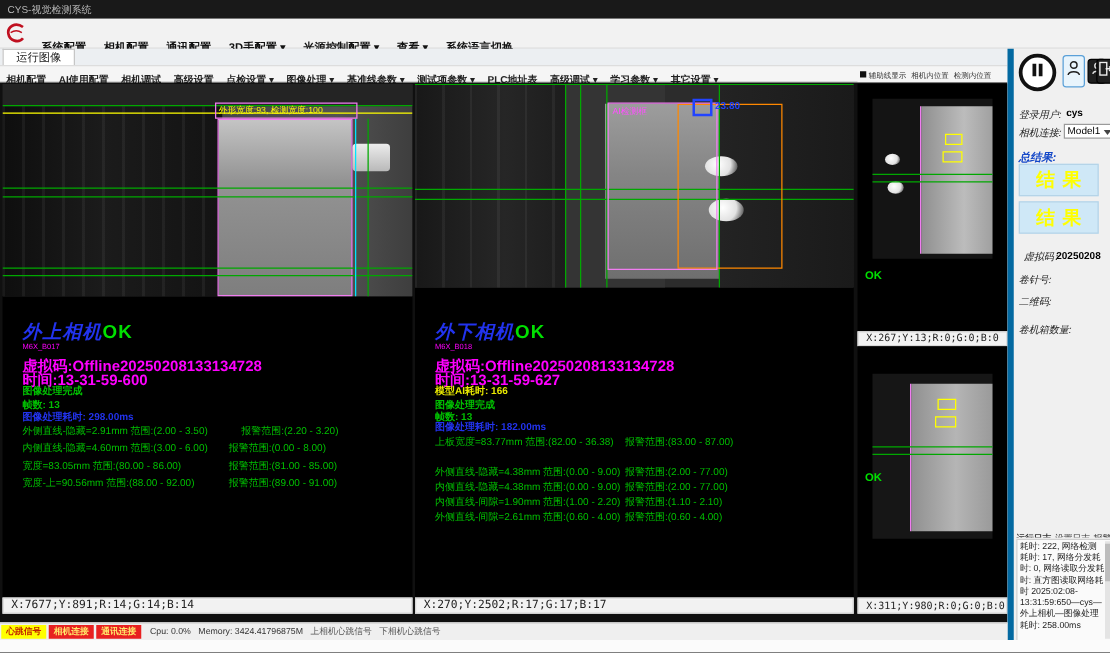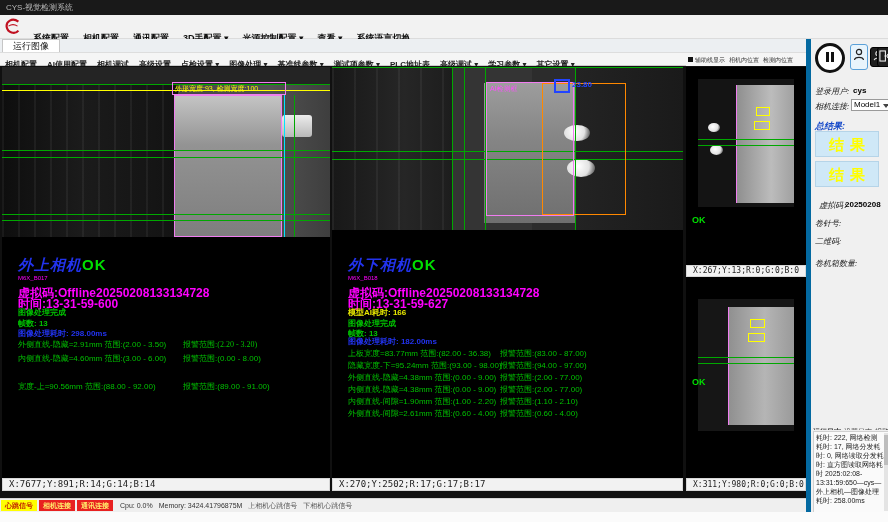--- a/index.html
+++ b/index.html
@@ -104,25 +104,29 @@
 
     <div class="cam-title" style="left:16px;top:189px;"><span>外上相机</span><span class="cam-ok">OK</span></div>
     <div class="t-signal" style="left:16px;top:208px;">M6X_B017</div>
     <div class="t-magenta" style="left:16px;top:218px;">虚拟码:Offline20250208133134728</div>
     <div class="t-magenta" style="left:16px;top:229px;">时间:13-31-59-600</div>
     <div class="t-green" style="left:16px;top:240px;">图像处理完成</div>
     <div class="t-green" style="left:16px;top:251px;">帧数: 13</div>
     <div class="t-blue" style="left:16px;top:261px;">图像处理耗时: 298.00ms</div>
     <div class="mrow" style="top:272px;">
         <span class="mcell" style="left:16px;">外侧直线-隐藏=2.91mm 范围:(2.00 - 3.50)</span>
-        <span class="mcell" style="left:181px;font-family:Liberation Serif, serif;">报警范围:(2.20 - 3.20)</span>
+        <span class="mcell" style="left:191px;">报警范围:(2.20 - 3.20)</span>
       </div>
     <div class="mrow" style="top:286px;text-align:center;">
         <span class="mcell" style="left:16px;">内侧直线-隐藏=4.60mm 范围:(3.00 - 6.00)</span>
         <span class="mcell" style="left:181px;">报警范围:(0.00 - 8.00)</span>
+      </div>
+    <div class="mrow" style="top:300px;">
+        <span class="mcell" style="left:16px;">宽度=83.05mm 范围:(80.00 - 86.00)</span>
+        <span class="mcell" style="left:181px;">报警范围:(81.00 - 85.00)</span>
       </div>
     <div class="mrow" style="top:314px;">
         <span class="mcell" style="left:16px;">宽度-上=90.56mm 范围:(88.00 - 92.00)</span>
         <span class="mcell" style="left:181px;">报警范围:(89.00 - 91.00)</span>
       </div>
   </div>
   <div class="abs coordbar" style="left:2px;top:478px;width:328px;height:13px;"><span>X:7677;Y:891;R:14;G:14;B:14</span></div>
 
   <div class="abs viewport" style="left:332px;top:67px;width:351px;height:411px;">
 
@@ -153,24 +157,20 @@
     <div class="t-magenta" style="left:16px;top:218px;">虚拟码:Offline20250208133134728</div>
     <div class="t-magenta" style="left:16px;top:229px;">时间:13-31-59-627</div>
     <div class="t-yellow" style="left:16px;top:240px;">模型AI耗时: 166</div>
     <div class="t-green" style="left:16px;top:251px;">图像处理完成</div>
     <div class="t-green" style="left:16px;top:261px;">帧数: 13</div>
     <div class="t-blue" style="left:16px;top:269px;">图像处理耗时: 182.00ms</div>
     <div class="mrow" style="top:281px;">
         <span class="mcell" style="left:16px;">上板宽度=83.77mm 范围:(82.00 - 36.38)</span>
         <span class="mcell" style="left:168px;">报警范围:(83.00 - 87.00)</span>
       </div>
-    <div class="mrow" style="top:293px;">
-        <span class="mcell" style="left:16px;">隐藏宽度-下=95.24mm 范围:(93.00 - 98.00)</span>
-        <span class="mcell" style="left:168px;">报警范围:(94.00 - 97.00)</span>
-      </div>
     <div class="mrow" style="top:305px;padding-left:10px;">
         <span class="mcell" style="left:16px;">外侧直线-隐藏=4.38mm 范围:(0.00 - 9.00)</span>
         <span class="mcell" style="left:168px;">报警范围:(2.00 - 77.00)</span>
       </div>
     <div class="mrow" style="top:317px;">
         <span class="mcell" style="left:16px;">内侧直线-隐藏=4.38mm 范围:(0.00 - 9.00)</span>
         <span class="mcell" style="left:168px;">报警范围:(2.00 - 77.00)</span>
       </div>
     <div class="mrow" style="top:329px;">
         <span class="mcell" style="left:16px;">内侧直线-间隙=1.90mm 范围:(1.00 - 2.20)</span>

